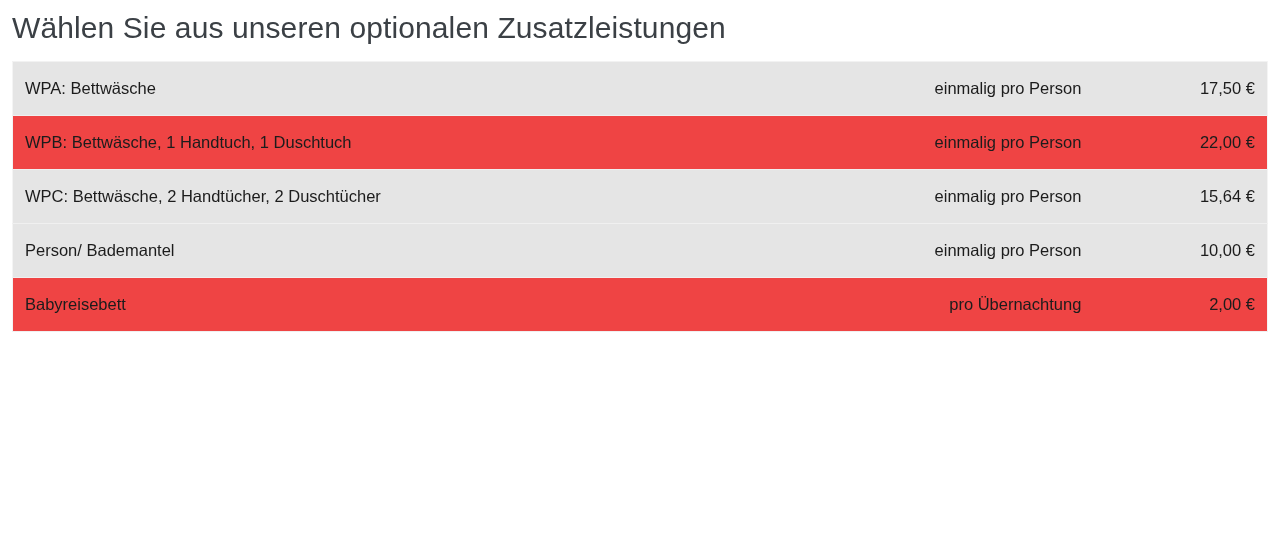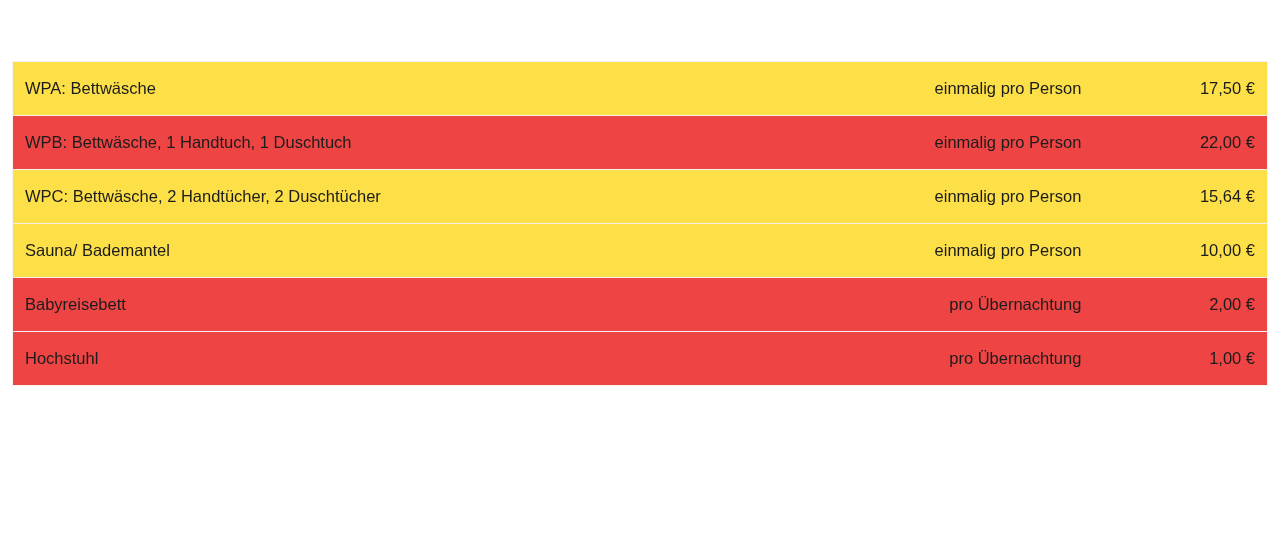--- a/index.html
+++ b/index.html
@@ -49,21 +49,21 @@
     border-top: 1px solid #f2f2f2;
     border-left: 1px solid #f4f4f4;
     border-right: 1px solid #f4f4f4;
   }
 
   table.services-table tr {
     border-bottom: 1px solid #f0f0f0;
   }
 
   table.services-table tr.odd-row {
-    background: #fde047;
+    background: #e5e5e5;
   }
   table.services-table tr.even-row {
     background: #ef4444;
   }
 
   table.services-table td {
     height: 54px;
     padding: 0 12px;
     font-size: 16.5px;
     font-weight: 400;
@@ -90,20 +90,21 @@
     width: 174px;
     text-align: right;
     padding-right: 72px;
   }
 </style>
 </head>
 <body>
 
 <div class="page">
 
+  <h1 class="page-title">Wählen Sie aus unseren optionalen Zusatzleistungen</h1>
 
   <div class="services-table-wrap">
     <table class="services-table">
       <tbody>
 
         <tr class="odd-row">
           <td class="col-name">WPA: Bettwäsche</td>
           <td class="col-freq">einmalig pro Person</td>
           <td class="col-price">17,50 €</td>
         </tr>
@@ -115,36 +116,31 @@
         </tr>
 
         <tr class="odd-row">
           <td class="col-name">WPC: Bettwäsche, 2 Handtücher, 2 Duschtücher</td>
           <td class="col-freq">einmalig pro Person</td>
           <td class="col-price">15,64 €</td>
         </tr>
 
 
         <tr class="odd-row">
-          <td class="col-name">Sauna/ Bademantel</td>
+          <td class="col-name">Person/ Bademantel</td>
           <td class="col-freq">einmalig pro Person</td>
           <td class="col-price">10,00 €</td>
         </tr>
 
         <tr class="even-row">
           <td class="col-name">Babyreisebett</td>
           <td class="col-freq">pro Übernachtung</td>
           <td class="col-price">2,00 €</td>
         </tr>
 
 
-        <tr class="even-row">
-          <td class="col-name">Hochstuhl</td>
-          <td class="col-freq">pro Übernachtung</td>
-          <td class="col-price">1,00 €</td>
-        </tr>
 
 
       </tbody>
     </table>
   </div>
 
 </div>
 
 </body></html>

